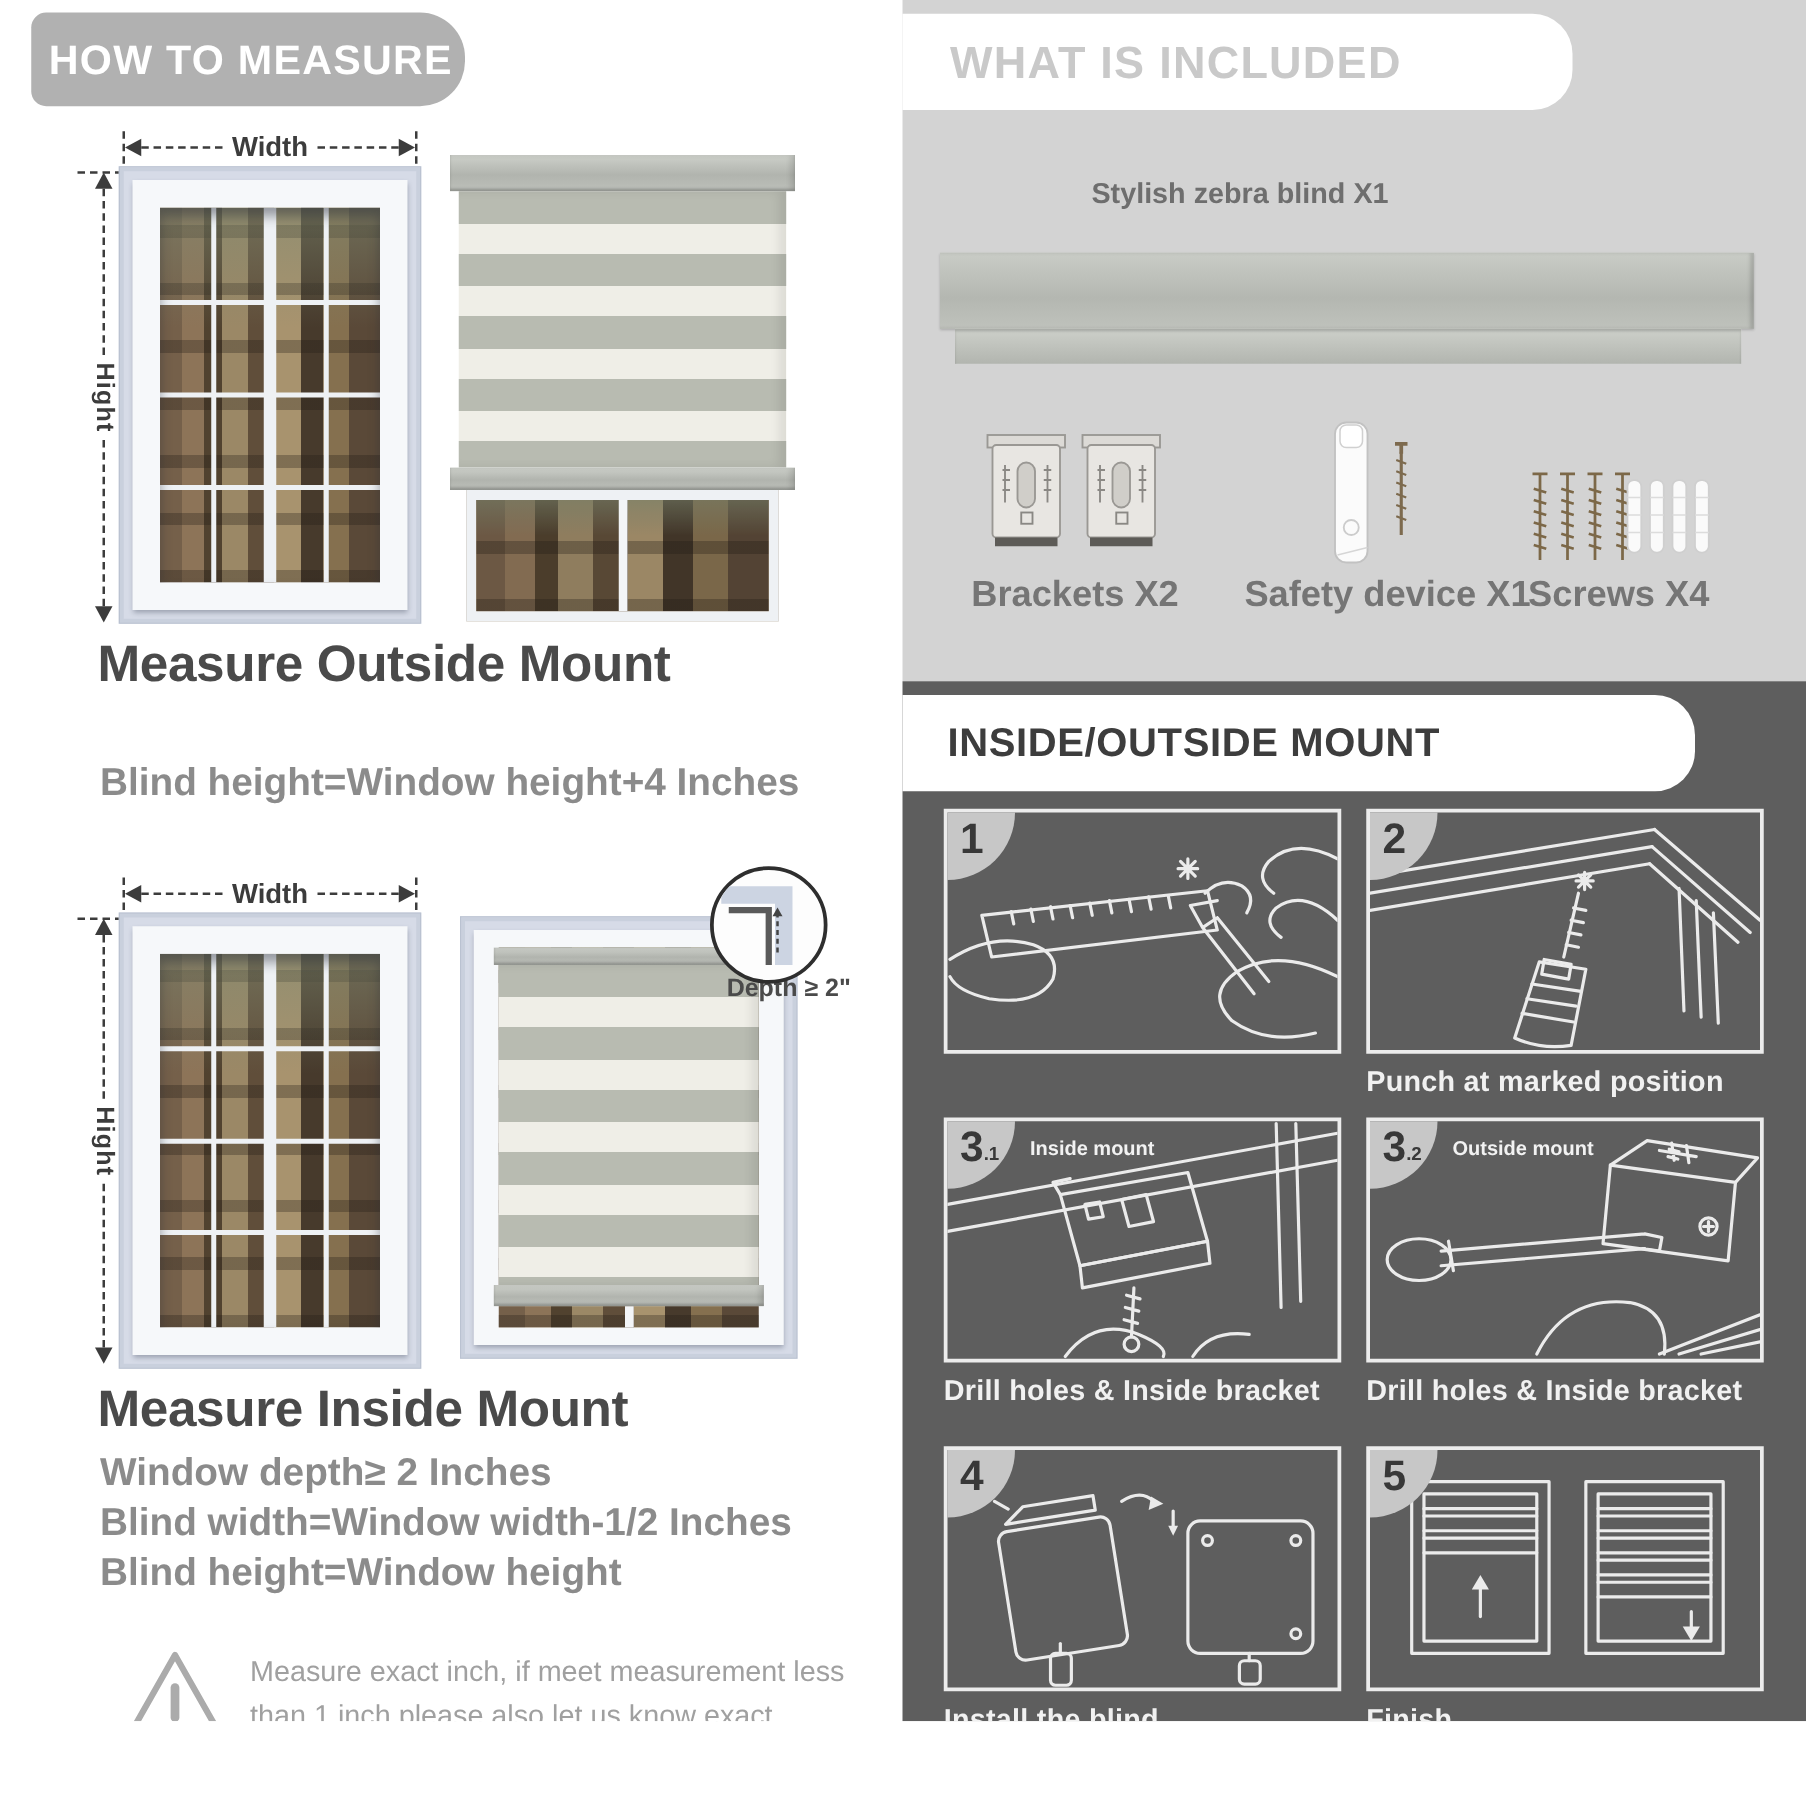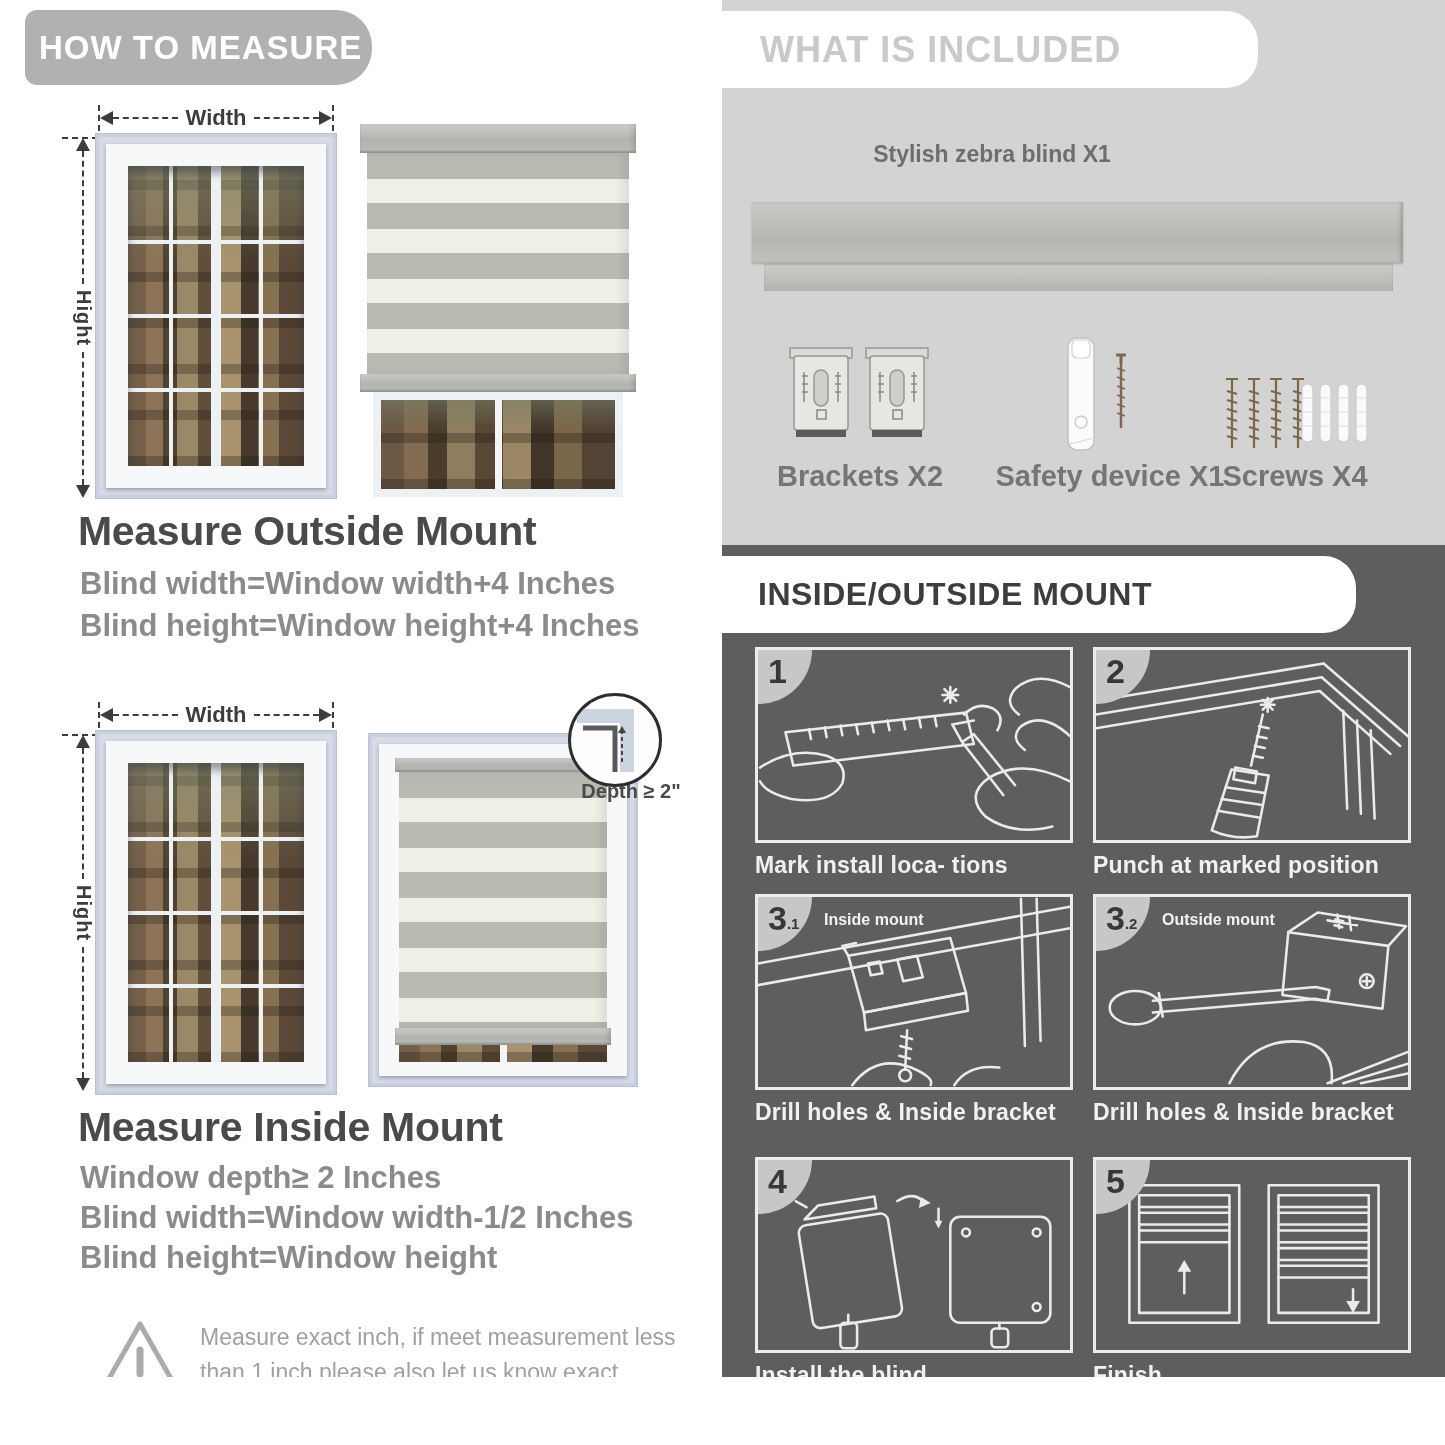--- a/index.html
+++ b/index.html
@@ -143,21 +143,20 @@
     <div class="abs rail" style="left:0;top:0;width:276px;height:29px;"></div>
     <div class="abs zebra" style="left:7px;top:29px;width:262px;height:221px;"></div>
     <div class="abs rail" style="left:0;top:250px;width:276px;height:18px;"></div>
     <div class="abs subwin" style="left:13px;top:268px;width:234px;height:89px;">
       <div class="photo"></div>
       <div class="divider"></div>
     </div>
   </div>
 
   <div class="h2" style="left:78px;top:508px;">Measure Outside Mount</div>
-  <div class="body-line" style="left:80px;top:566px;">Blind width=Window width+4 Inches</div>
   <div class="body-line" style="left:80px;top:608px;">Blind height=Window height+4 Inches</div>
 
   <div class="abs dimh" style="left:98px;top:701px;width:236px;height:28px;">
     <div class="tick"></div>
     <div class="ah-l"></div>
     <div class="line"></div>
     <div class="lab">Width</div>
     <div class="line"></div>
     <div class="ah-r"></div>
     <div class="tick"></div>
@@ -292,21 +291,20 @@
         <path class="ln" d="M188,44 h16 M196,36 v16 M190,38 l12,12 M202,38 l-12,12"></path>
         <path class="ln" d="M250,146 L208,92 M262,136 L220,84 M208,92 L220,84 M208,92 l-10,-18 l22,-4"></path>
         <path class="ln" d="M2,118 Q36,96 70,106 Q92,114 86,134 Q74,156 34,150 Q8,144 2,132"></path>
         <path class="ln" d="M210,64 Q224,50 240,58 Q252,66 244,80"></path>
         <path class="ln" d="M318,36 Q284,18 262,38 Q250,52 266,64 M318,86 Q290,60 268,76 Q256,88 272,100 M318,132 Q270,108 236,128 Q210,146 232,168 Q260,188 300,178"></path>
       </svg>
       <div class="badge">
         <span>1</span>
       </div>
     </div>
-    <div class="caption">Mark install loca- tions</div>
   </div>
 
   <div class="step" style="left:1093px;top:647px;">
     <div class="pframe">
       <svg width="100%" height="100%" viewBox="0 0 318 190">
         <path class="ln" d="M0,50 L232,12 M0,64 L230,26 M0,78 L228,40"></path>
         <path class="ln" d="M232,12 L318,86 M230,26 L310,96 M228,40 L300,104"></path>
         <path class="ln" d="M252,60 L256,160 M266,70 L270,165 M280,80 L284,170"></path>
         <path class="ln" d="M118,182 L138,120 L176,126 L164,188 M118,182 q22,10 46,6"></path>
         <path class="ln" d="M128,150 l40,6 M124,162 l42,7 M132,138 l40,6"></path>

